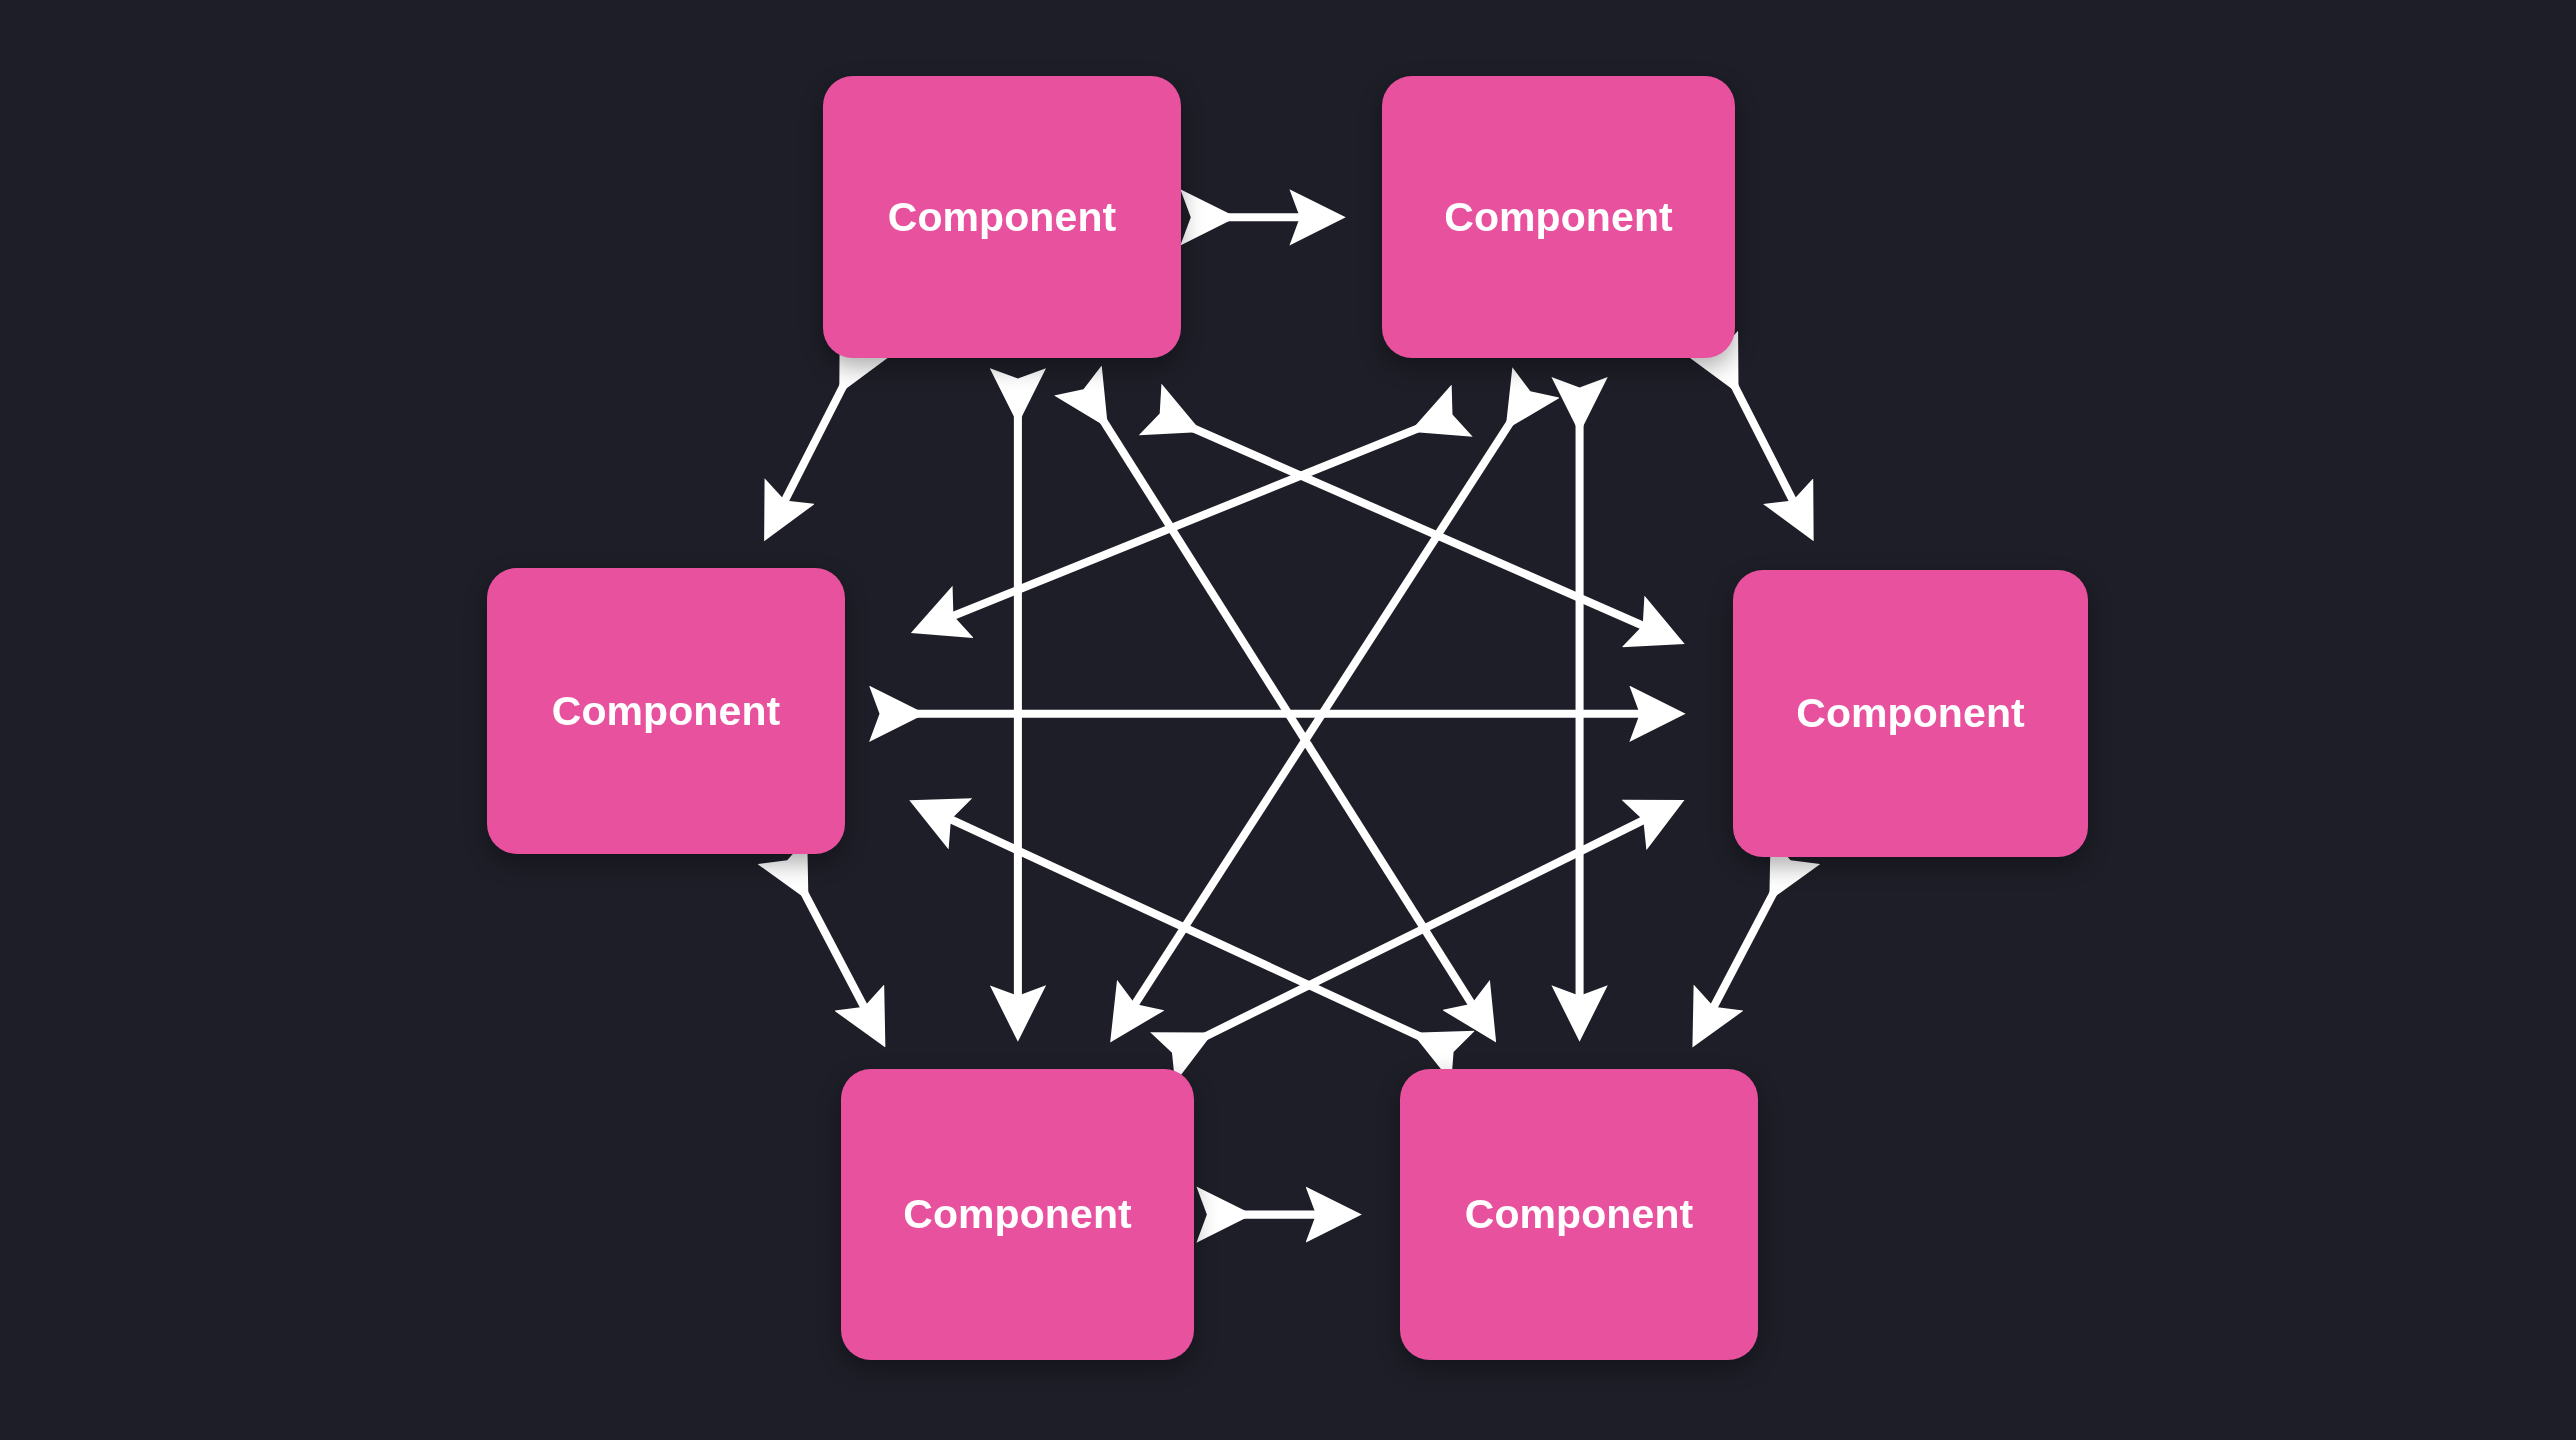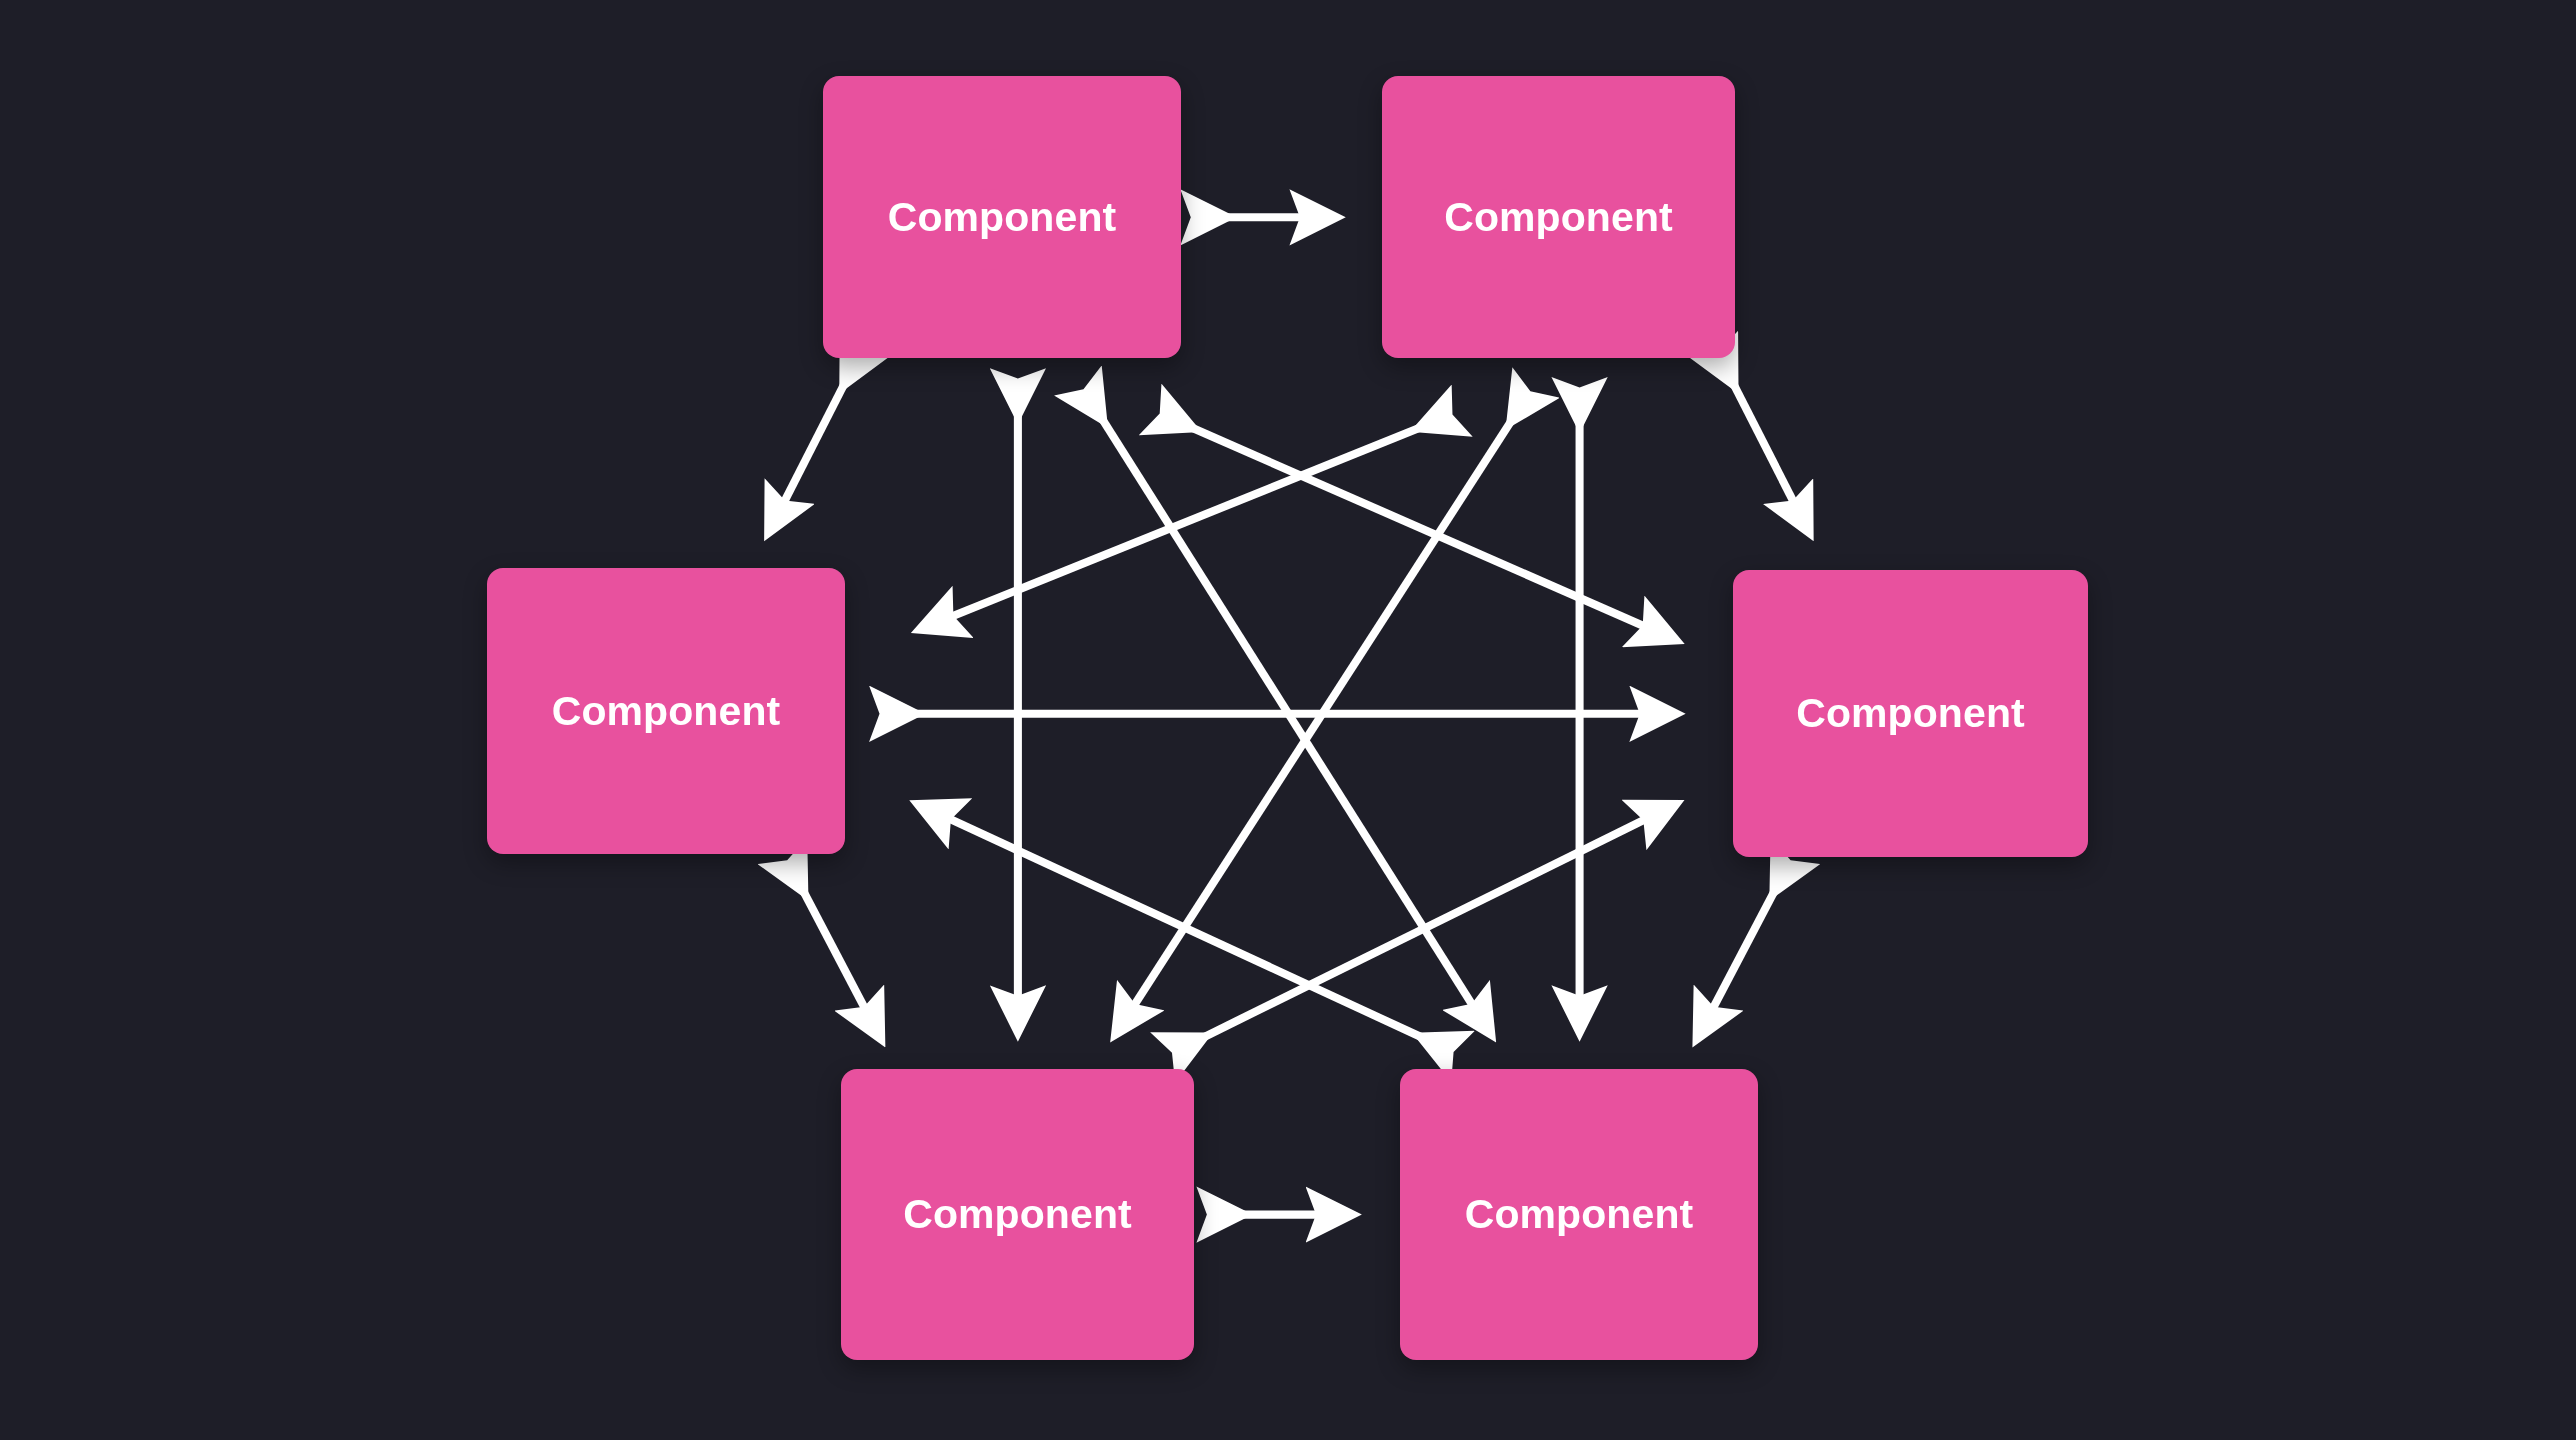--- a/index.html
+++ b/index.html
@@ -15,21 +15,21 @@
     background:#1e1e28;
   }
   .diagram-svg{
     position:absolute;left:0;top:0;
     width:2576px;height:1440px;
     display:block;
   }
   .node{
     position:absolute;
     background:#e8519e;
-    border-radius:16px;
+    border-radius:30px;
     display:flex;align-items:center;justify-content:center;
     box-shadow:0 9px 23px rgba(0,0,0,0.33);
     box-sizing:border-box;
     z-index:5;
   }
   .node-label{
     color:#ffffff;
     font-size:41px;
     font-weight:700;
     letter-spacing:0.1px;

